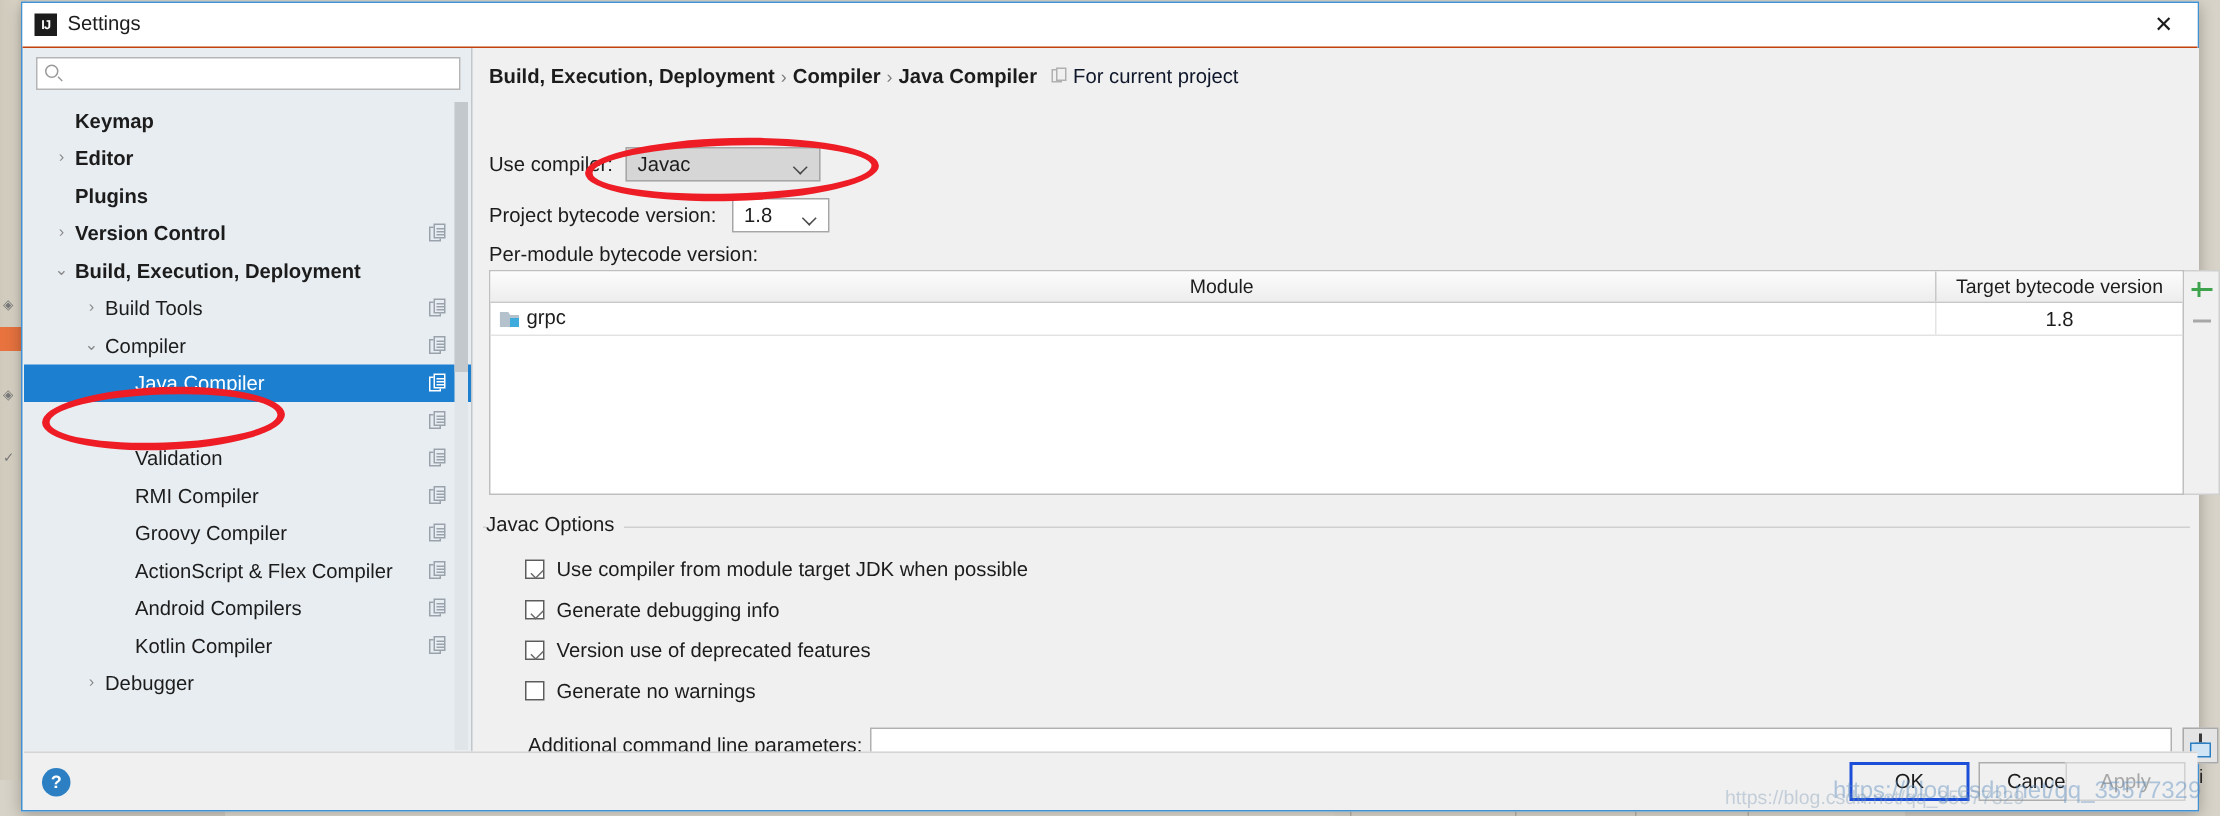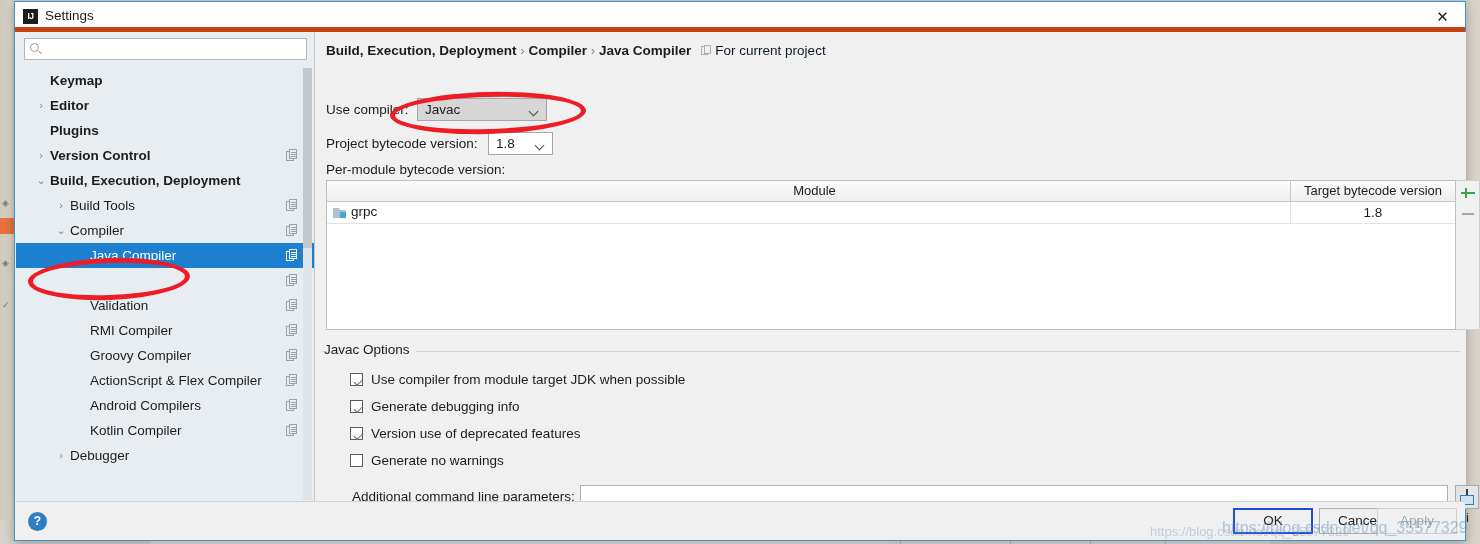--- a/index.html
+++ b/index.html
@@ -68,21 +68,21 @@
   #dialog {
     position: absolute; left: 14px; top: 1px;
     width: 1452px; height: 540px;
     background: #f0f0f0;
     border: 1px solid #3f91d4;
     box-shadow: 0 2px 10px rgba(0,0,0,.28);
   }
   #titlebar {
     position: relative;
     height: 30px; background: #ffffff;
-    border-bottom: 5px solid #c2410c;
+    border-bottom: 1px solid #c2410c;
   }
   #title-icon {
     position: absolute; left: 8px; top: 7px;
     width: 15px; height: 15px;
     background: #1c1c1c; color: #fff;
     font-size: 8.5px; font-weight: bold; line-height: 15px; text-align: center;
     letter-spacing: -0.5px;
     font-family: "Liberation Sans", sans-serif;
   }
   #title-text {

